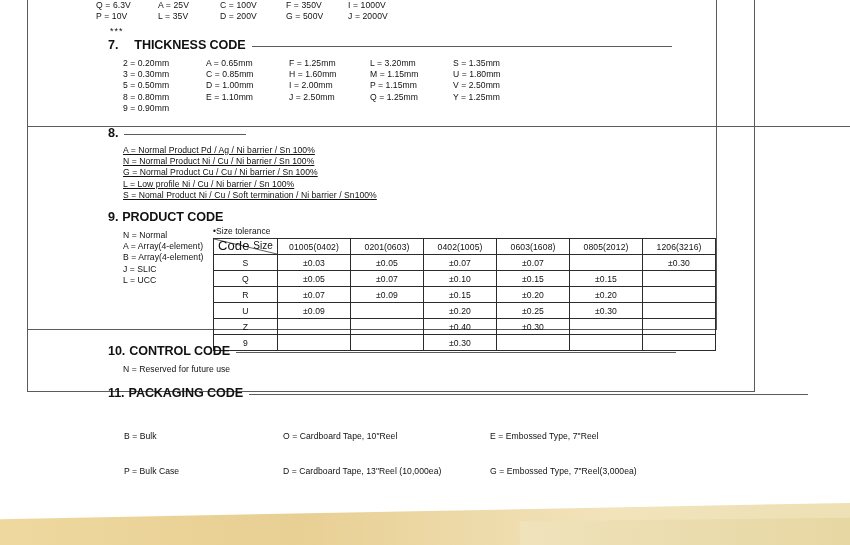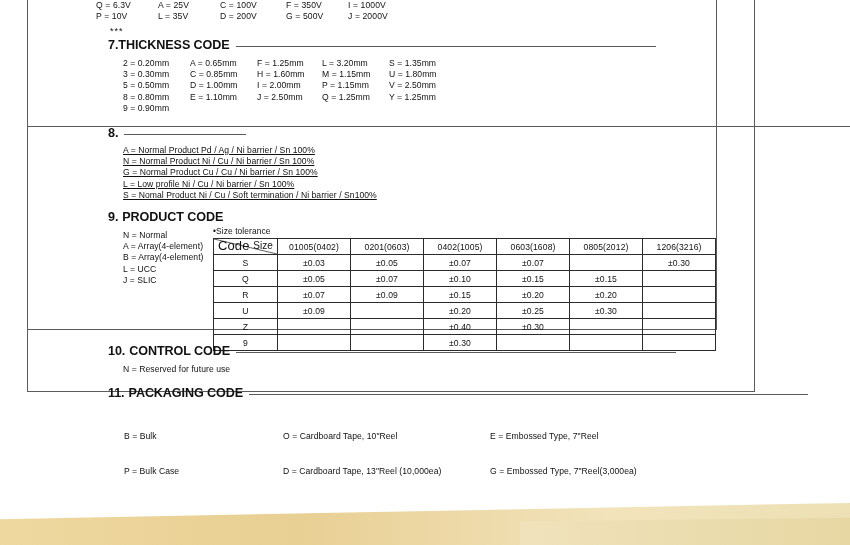--- a/index.html
+++ b/index.html
@@ -113,20 +113,21 @@
     line-height: 11.2px;
     letter-spacing: 0.05px;
     color: #111;
     white-space: pre;
   }
 
   
   .thick-row {
     display: flex;
     white-space: pre;
+    gap: 16px;
   }
   .tc1 { width: 67px; }
   .tc2 { width: 67px; }
   .tc3 { width: 65px; }
   .tc4 { width: 67px; }
   .tc5 { width: 60px; }
 
   
   .tol-wrap {
     position: absolute;
@@ -243,21 +244,21 @@
       <span class="vc4">G = 500V</span>
       <span class="vc5">J = 2000V</span>
     </div>
   </div>
 
   <div class="asterisks">***</div>
 
   <div class="section" style="left:108px; top:38px; width:640px;">
     <div class="sec-head">
       <span class="sec-title">7.</span>
-      <span class="sec-title" style="margin-left:0;">THICKNESS CODE</span>
+      <span class="sec-title" style="margin-left:16px;">THICKNESS CODE</span>
       <span class="sec-rule" style="width:420px;"></span>
     </div>
     <div style="margin-top:6px; margin-left:15px;">
       <div class="thick-row">
         <span class="body-lines tc1">2 = 0.20mm</span>
         <span class="body-lines tc2">A = 0.65mm</span>
         <span class="body-lines tc3">F = 1.25mm</span>
         <span class="body-lines tc4">L = 3.20mm</span>
         <span class="body-lines tc5">S = 1.35mm</span>
       </div>
@@ -304,22 +305,22 @@
 
   <div class="section" style="left:108px; top:210px; width:640px;">
     <div class="sec-head">
       <span class="sec-title">9.</span>
       <span class="sec-title" style="margin-left:4px;">PRODUCT CODE</span>
     </div>
     <div style="margin-top:6px; margin-left:15px;">
       <div class="body-lines">N = Normal</div>
       <div class="body-lines">A = Array(4-element)</div>
       <div class="body-lines">B = Array(4-element)</div>
+      <div class="body-lines">J = SLIC</div>
       <div class="body-lines">L = UCC</div>
-      <div class="body-lines">J = SLIC</div>
     </div>
   </div>
 
   <div class="tol-wrap">
     <div class="tol-caption">•Size tolerance</div>
     <table class="tol">
       <tbody>
           <tr class="hdr-row">
         <td class="corner-cell">
           <svg class="diag" viewBox="0 0 63 30" preserveAspectRatio="none">

